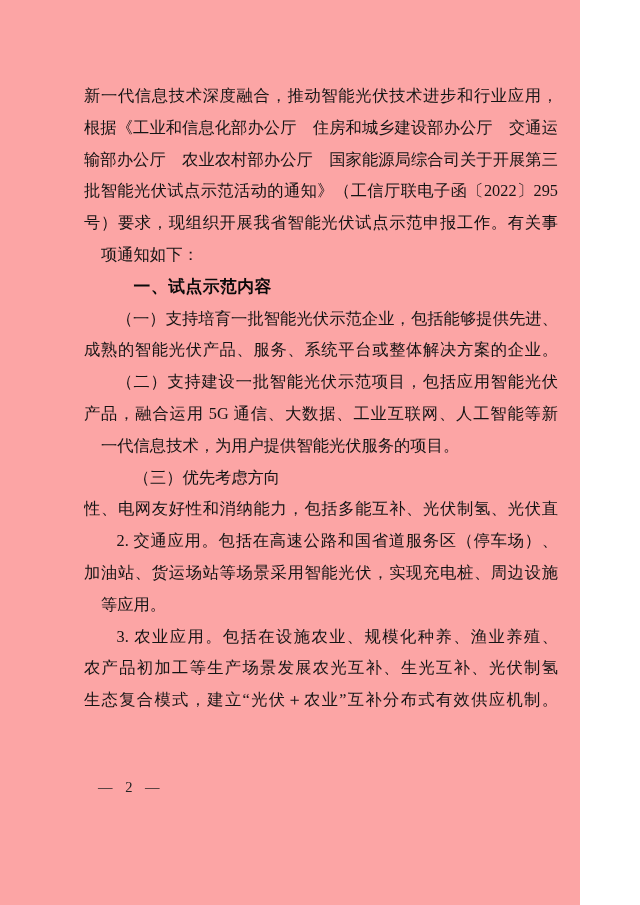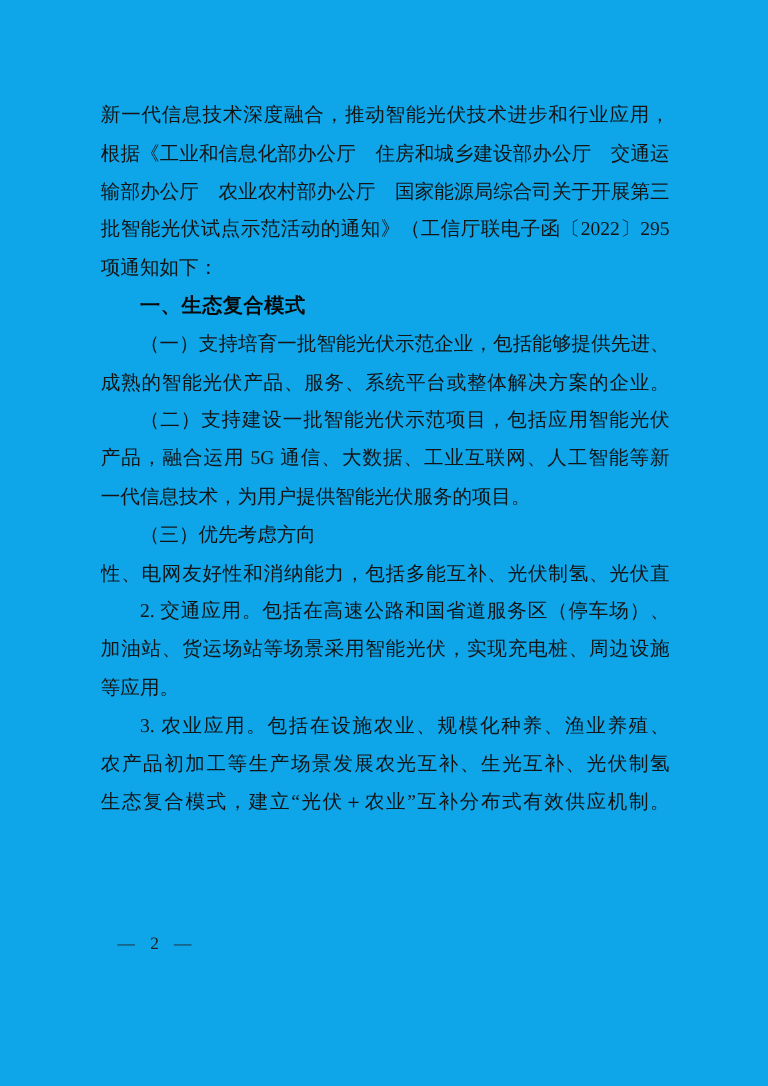--- a/index.html
+++ b/index.html
@@ -1,41 +1,41 @@
 <!DOCTYPE html>
 <html><head>
 <meta charset="utf-8">
 <style>
   html, body { margin: 0; padding: 0; background: #ffffff; }
   .page {
     position: relative;
-    width: 640px;
+    width: 580px;
     height: 905px;
-    background: #0ea5e9;
+    background: #fca5a5;
     font-family: "Liberation Serif", "DejaVu Serif", serif;
     color: #141414;
     overflow: hidden;
   }
   .doc-body {
     position: absolute;
     left: 84px;
     top: 80px;
     width: 474px;
   }
   .line {
     font-size: 16.3px;
     line-height: 31.8px;
     height: 31.8px;
     overflow: hidden;
     text-align: justify;
     text-align-last: justify;
     text-justify: inter-character;
   }
   .line.indent { padding-left: 32.6px; }
-  .line.short { text-align-last: left; }
+  .line.short { text-align-last: left; margin-left: 17px; }
   .line.heading {
     font-family: "Liberation Sans", "DejaVu Sans", sans-serif;
     font-weight: 700;
     font-size: 16.8px;
     letter-spacing: 0.5px;
     color: #0a0a0a;
   }
   .footer {
     position: absolute;
     left: 98px;
@@ -49,22 +49,23 @@
 </style>
 </head>
 <body>
 
 <div class="page">
   <div class="doc-body">
     <div class="line">新一代信息技术深度融合，推动智能光伏技术进步和行业应用，</div>
     <div class="line">根据《工业和信息化部办公厅　住房和城乡建设部办公厅　交通运</div>
     <div class="line">输部办公厅　农业农村部办公厅　国家能源局综合司关于开展第三</div>
     <div class="line">批智能光伏试点示范活动的通知》（工信厅联电子函〔2022〕295</div>
+    <div class="line">号）要求，现组织开展我省智能光伏试点示范申报工作。有关事</div>
     <div class="line short">项通知如下：</div>
-    <div class="line indent short heading">一、生态复合模式</div>
+    <div class="line indent short heading">一、试点示范内容</div>
     <div class="line indent">（一）支持培育一批智能光伏示范企业，包括能够提供先进、</div>
     <div class="line">成熟的智能光伏产品、服务、系统平台或整体解决方案的企业。</div>
     <div class="line indent">（二）支持建设一批智能光伏示范项目，包括应用智能光伏</div>
     <div class="line">产品，融合运用 5G 通信、大数据、工业互联网、人工智能等新</div>
     <div class="line short">一代信息技术，为用户提供智能光伏服务的项目。</div>
     <div class="line indent short">（三）优先考虑方向</div>
     <div class="line">性、电网友好性和消纳能力，包括多能互补、光伏制氢、光伏直</div>
     <div class="line indent">2. 交通应用。包括在高速公路和国省道服务区（停车场）、</div>
     <div class="line">加油站、货运场站等场景采用智能光伏，实现充电桩、周边设施</div>
     <div class="line short">等应用。</div>

